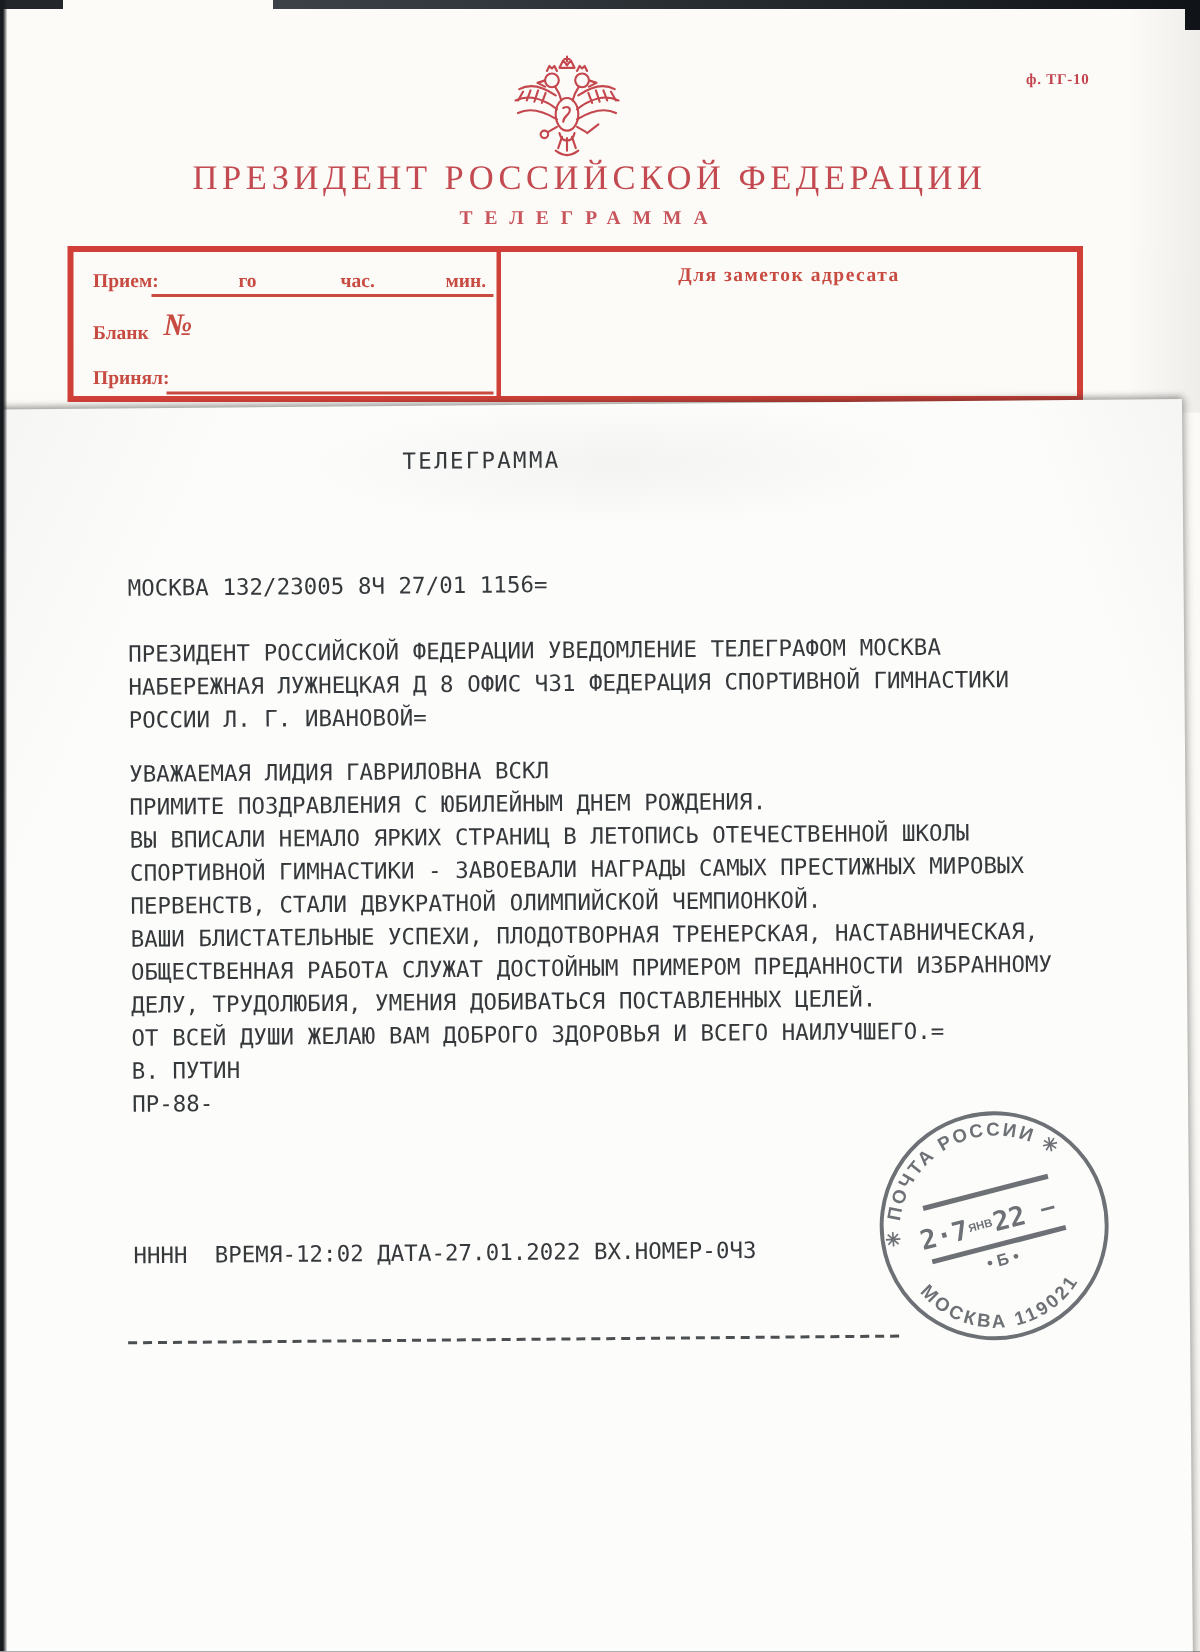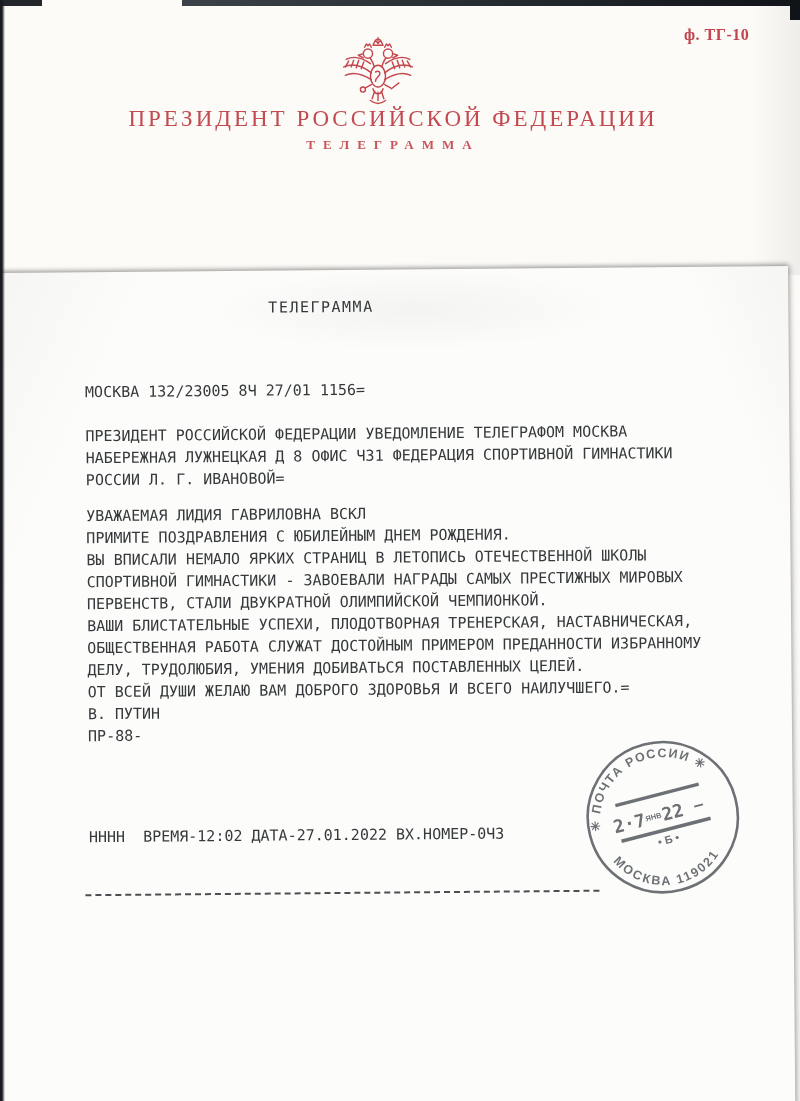--- a/index.html
+++ b/index.html
@@ -11,21 +11,21 @@
              background:linear-gradient(to right,#181b1f 40%,rgba(24,27,31,0));z-index:50;}
   .edge-top{position:absolute;left:182px;top:0;right:0;height:6px;background:linear-gradient(to right,#3c4248,#101418);z-index:50;}
   .edge-top-left{position:absolute;left:0;top:0;width:42px;height:6px;background:#23272c;z-index:50;}
   .edge-top-right{position:absolute;right:0;top:0;width:10px;height:20px;background:#101418;z-index:50;}
 
   
   .sheet1{position:absolute;inset:0;background:
       linear-gradient(180deg,#fcfbf8 0%,#fbfaf6 60%,#f8f7f3 100%);}
   .crease{position:absolute;right:0;top:0;width:48px;height:275px;
       background:linear-gradient(to right,rgba(0,0,0,0),rgba(60,60,60,0.07));}
-  .form-code{position:absolute;left:684px;top:26px;color:#c2444e;font-weight:bold;font-size:16px;letter-spacing:0.5px;}
+  .form-code{position:absolute;left:684px;top:48px;color:#c2444e;font-weight:bold;font-size:10px;letter-spacing:0.5px;}
   .emblem{position:absolute;left:335px;top:36px;width:86px;height:72px;}
   .lh-title{position:absolute;left:0;top:106px;width:786px;text-align:center;color:#c24a50;
             font-weight:normal;font-size:23px;letter-spacing:3px;}
   .lh-sub{position:absolute;left:0;top:137px;width:786px;text-align:center;color:#c8555c;
           font-weight:bold;font-size:13px;letter-spacing:8px;}
 
   .redbox{position:absolute;left:45px;top:164px;width:669px;height:96px;border:4px solid #d04038;display:flex;}
   .cell-left{position:relative;width:282px;border-right:3px solid #d04038;}
   .cell-right{position:relative;flex:1;}
   .lbl{position:absolute;color:#c84b42;font-weight:bold;font-size:13px;}
@@ -96,20 +96,36 @@
           <path d="M44,63 C46,71 54,71 56,63"></path>
           <path d="M46,66 l-3,9 M50,67 v10 M54,66 l3,9"></path>
           <path d="M41,77 Q50,84 59,77"></path>
         </g>
       </svg>
     </div>
 
     <div class="lh-title">ПРЕЗИДЕНТ РОССИЙСКОЙ ФЕДЕРАЦИИ</div>
     <div class="lh-sub">ТЕЛЕГРАММА</div>
 
+    <div class="redbox">
+      <div class="cell-left">
+        <span class="lbl" style="left:13px;top:11px;">Прием:</span>
+        <span class="lbl" style="left:110px;top:11px;">го</span>
+        <span class="lbl" style="left:178px;top:11px;">час.</span>
+        <span class="lbl" style="left:248px;top:11px;">мин.</span>
+        <div class="u-line" style="left:52px;top:10px;width:228px;height:18px;"></div>
+        <span class="lbl" style="left:13px;top:46px;">Бланк</span>
+        <span class="num-sign">№</span>
+        <span class="lbl" style="left:13px;top:76px;">Принял:</span>
+        <div class="u-line" style="left:62px;top:75px;width:218px;height:18px;"></div>
+      </div>
+      <div class="cell-right">
+        <div class="notes-lbl">Для заметок адресата</div>
+      </div>
+    </div>
   </div>
 
   <div class="sheet2">
     <div class="tw t-heading">ТЕЛЕГРАММА</div>
     <div class="tw t-origin">МОСКВА 132/23005 8Ч 27/01 1156=</div>
 
     <div class="t-address">
       <div class="tw">ПРЕЗИДЕНТ РОССИЙСКОЙ ФЕДЕРАЦИИ УВЕДОМЛЕНИЕ ТЕЛЕГРАФОМ МОСКВА</div>
       <div class="tw">НАБЕРЕЖНАЯ ЛУЖНЕЦКАЯ Д 8 ОФИС Ч31 ФЕДЕРАЦИЯ СПОРТИВНОЙ ГИМНАСТИКИ</div>
       <div class="tw">РОССИИ Л. Г. ИВАНОВОЙ=</div>

